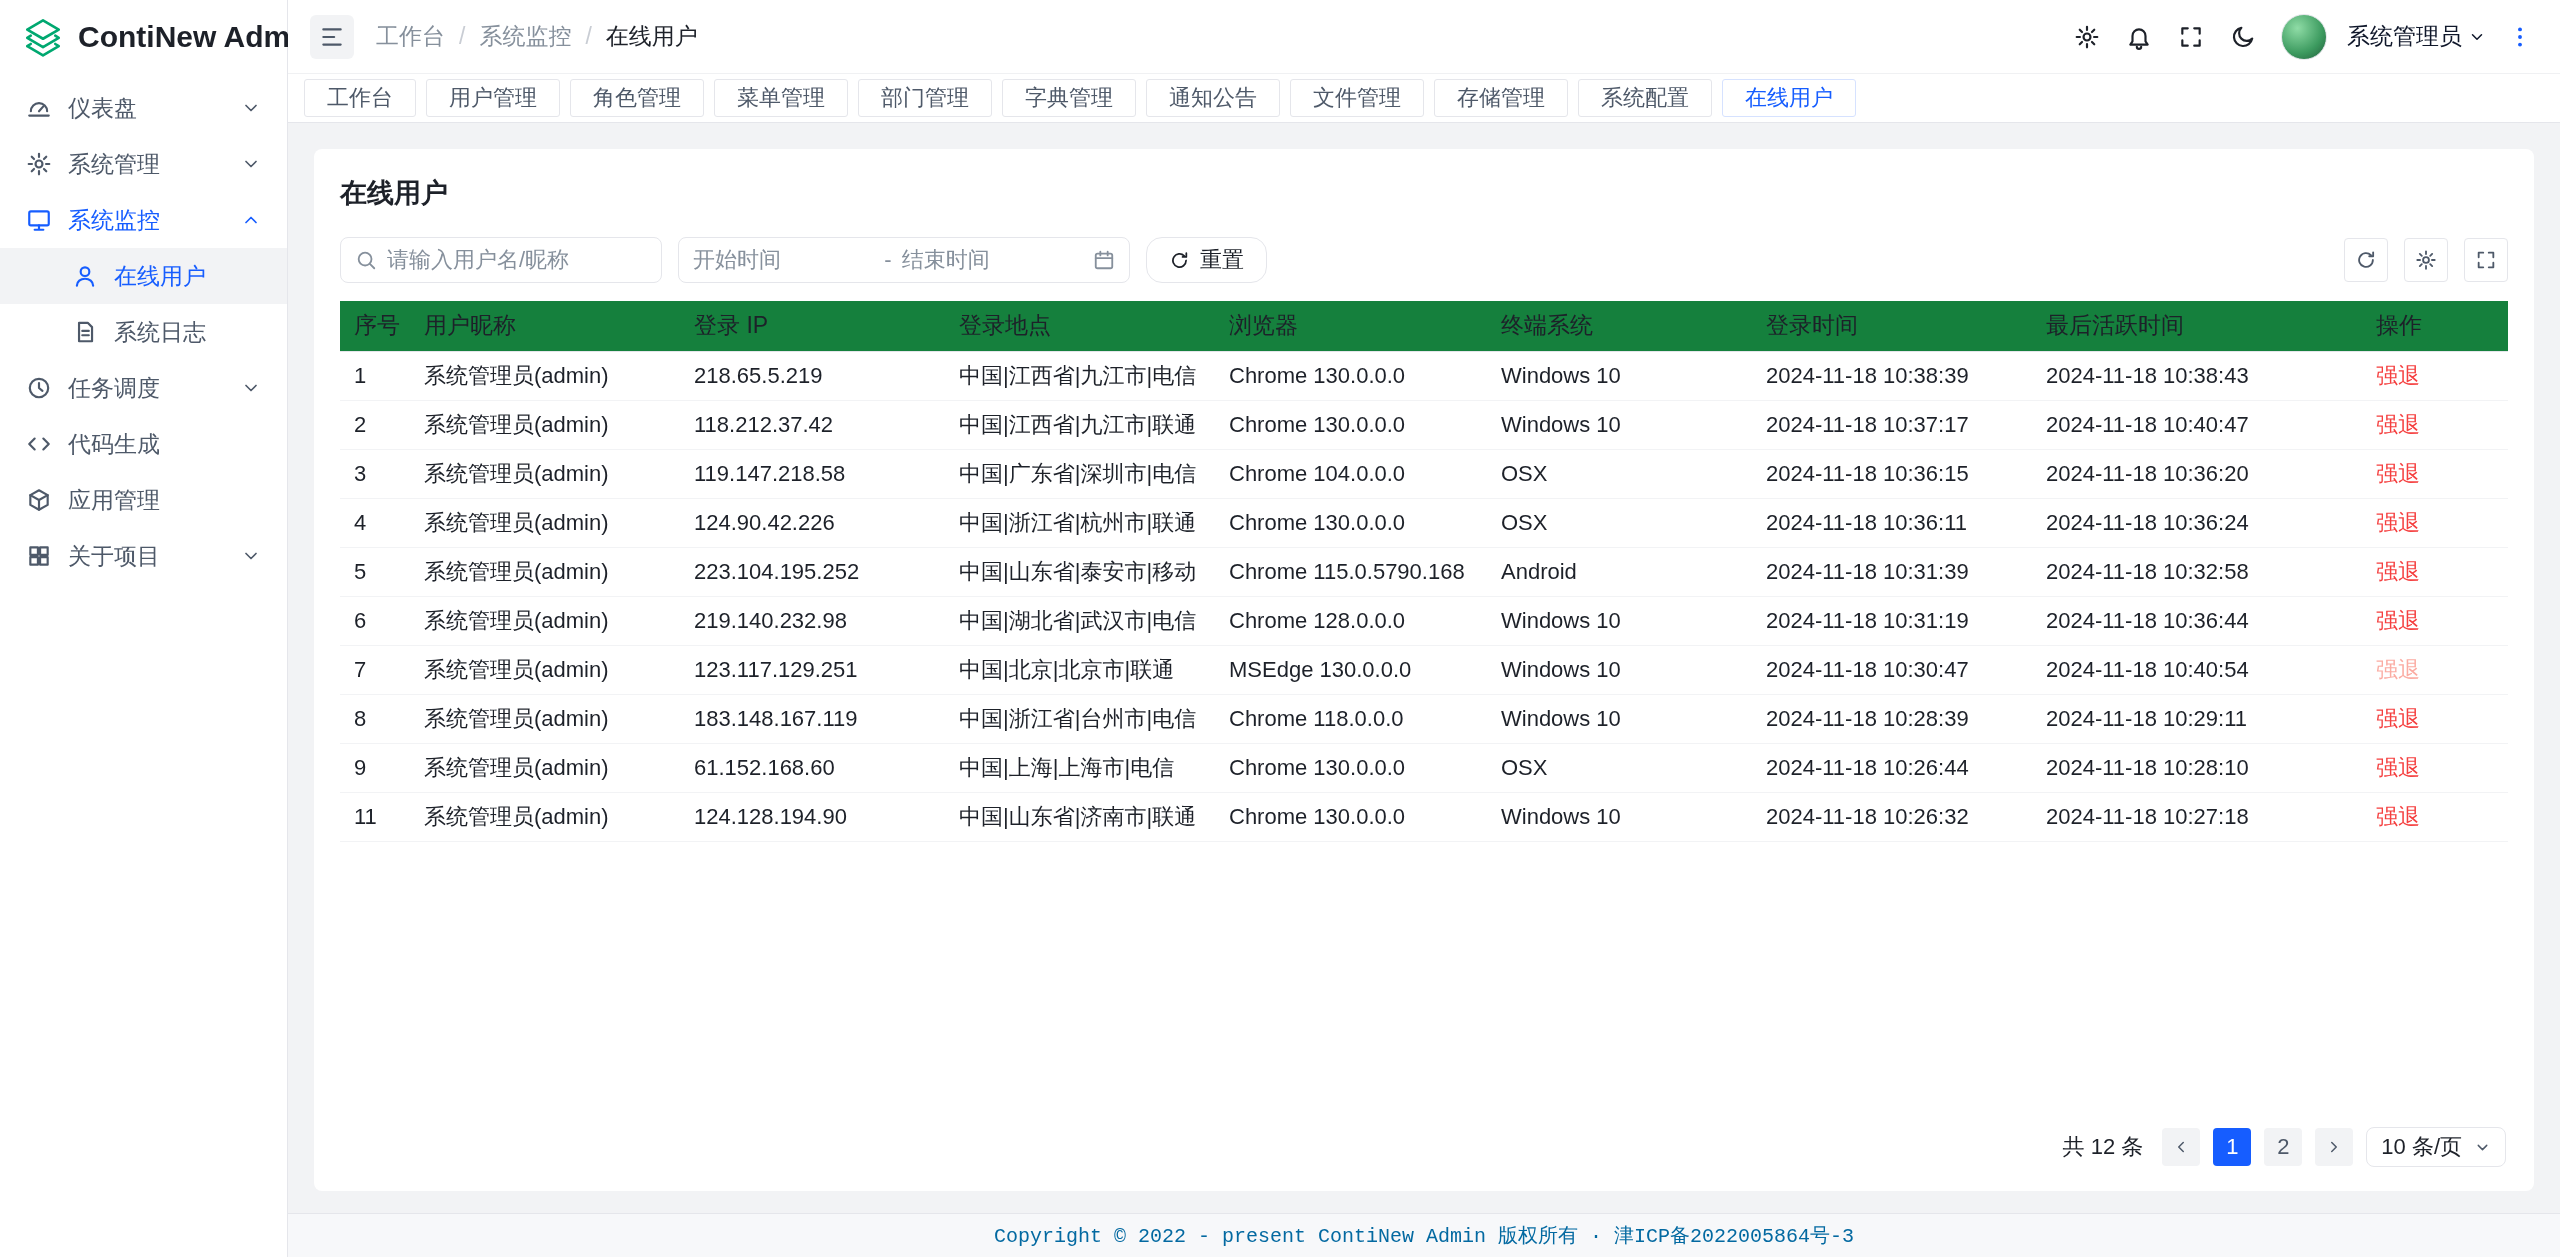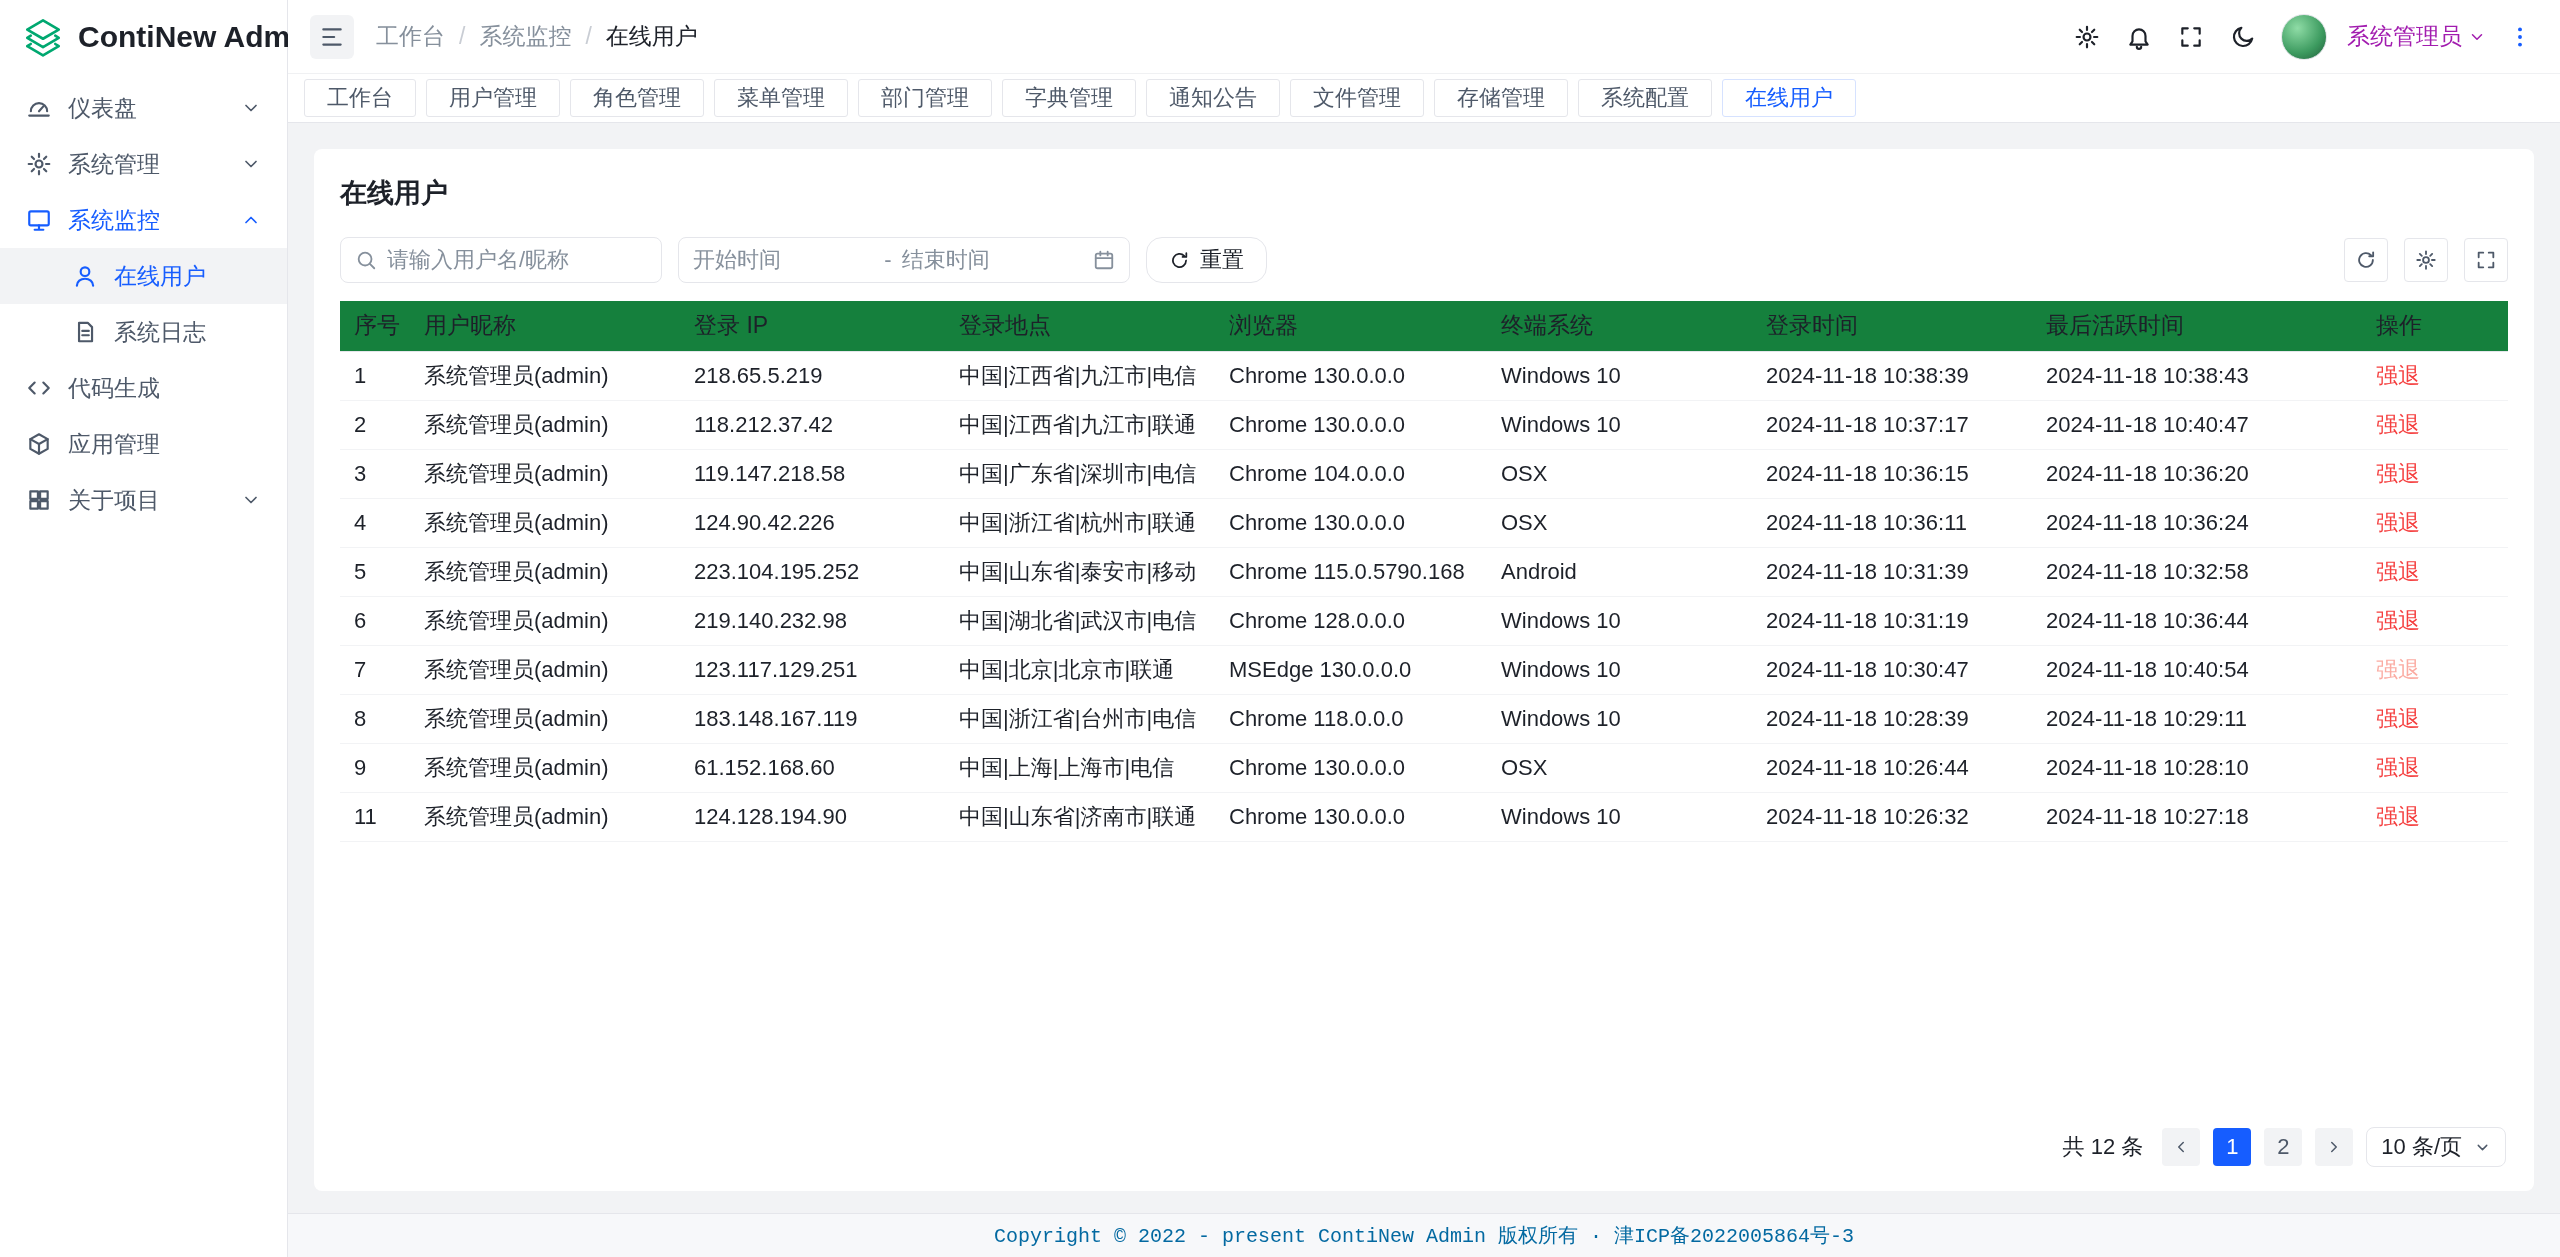--- a/index.html
+++ b/index.html
@@ -35,21 +35,21 @@
   .collapse-btn { width:44px; height:44px; border:none; background:#f2f3f5; border-radius:6px; display:flex; align-items:center; justify-content:center; color:#4e5969; cursor:pointer; }
   .collapse-btn svg { width:26px; height:26px; }
   .breadcrumb { display:flex; align-items:center; gap:14px; font-size:23px; }
   .crumb { color:#86909c; cursor:pointer; }
   .crumb.last { color:#1d2129; cursor:default; }
   .crumb-sep { color:#c9cdd4; }
   .topbar-right { display:flex; align-items:center; gap:8px; }
   .icon-btn { width:44px; height:44px; border:none; background:transparent; border-radius:50%; display:flex; align-items:center; justify-content:center; color:#1d2129; cursor:pointer; }
   .icon-btn svg { width:26px; height:26px; }
   .avatar { width:46px; height:46px; border-radius:50%; margin-left:8px; background:radial-gradient(circle at 35% 30%, #8fdca6, #3c9a5f 60%, #205b39); border:1px solid #e5e6eb; cursor:pointer; }
-  .user-chip { display:flex; align-items:center; gap:6px; margin-left:12px; font-size:23px; color:#a21caf; cursor:pointer;text-align:right; }
+  .user-chip { display:flex; align-items:center; gap:6px; margin-left:12px; font-size:23px; color:#0f172a; cursor:pointer;text-align:right; }
   .user-chip svg { width:18px; height:18px; }
   .more-btn { color:#165dff; margin-left:8px; width:36px; }
 
   
   .tabbar { height:49px; min-height:49px; background:#fff; display:flex; align-items:center; gap:10px; padding:0 16px; border-bottom:1px solid #e5e6eb; }
   .tab { height:38px; display:flex; align-items:center; padding:0 22px; border:1px solid #e5e6eb; border-radius:3px; font-size:22px; color:#4e5969; background:#fff; cursor:pointer; white-space:nowrap; }
   .tab.active { color:#165dff; border-color:#d6e2ff; background:#fff; }
 
   
   .content { flex:1; min-height:0; padding:26px 26px 22px; display:flex; flex-direction:column; }
@@ -162,20 +162,34 @@
           <span>在线用户</span>
         </div>
         <div class="submenu-item menu-item">
           <span class="icon">
             <svg viewBox="0 0 24 24">
               <path d="M6.5 3.5h8l4 4v13h-12z"></path>
               <path d="M9.5 11h6M9.5 15h6"></path>
             </svg>
           </span>
           <span>系统日志</span>
+        </div>
+        <div class="menu-item">
+          <span class="icon">
+            <svg viewBox="0 0 24 24">
+              <circle cx="12" cy="12" r="8.5"></circle>
+              <path d="M12 7.5V12l3.2 2.6"></path>
+            </svg>
+          </span>
+          <span>任务调度</span>
+          <span class="icon menu-chevron">
+            <svg viewBox="0 0 24 24">
+              <path d="M6 9l6 6 6-6"></path>
+            </svg>
+          </span>
         </div>
         <div class="menu-item">
           <span class="icon">
             <svg viewBox="0 0 24 24">
               <path d="M8 7l-5 5 5 5M16 7l5 5-5 5"></path>
             </svg>
           </span>
           <span>代码生成</span>
         </div>
         <div class="menu-item">

